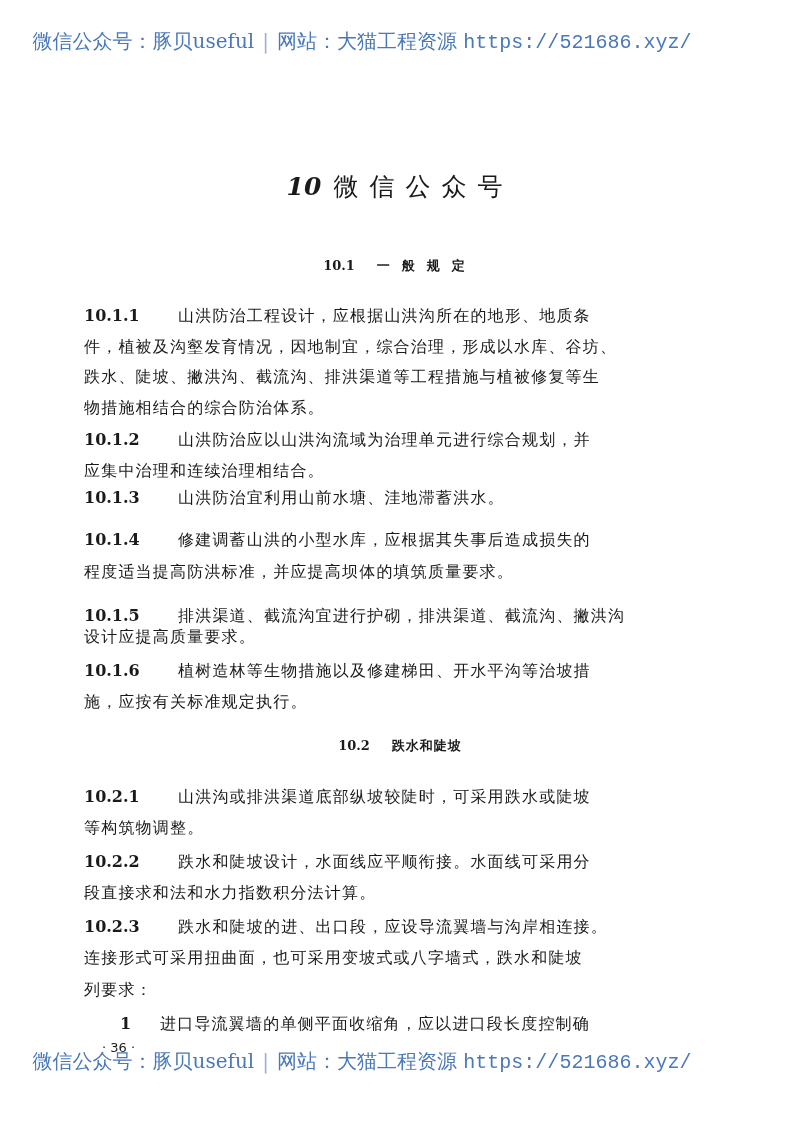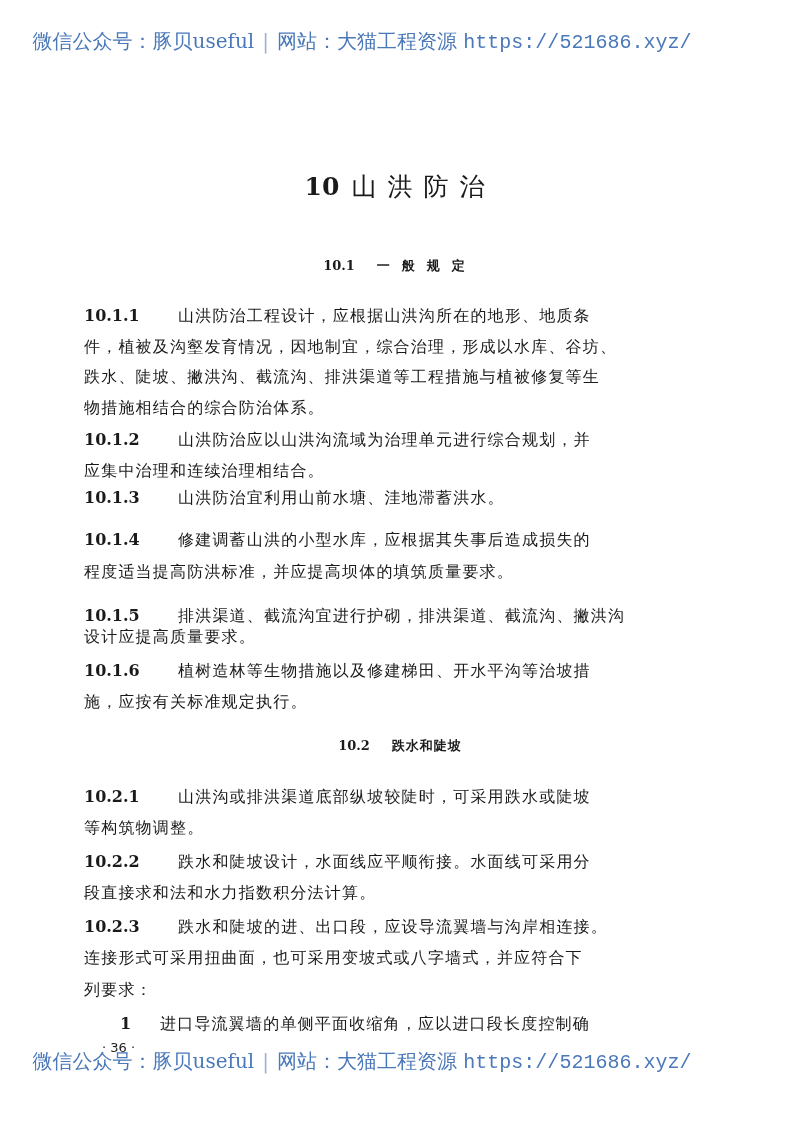--- a/index.html
+++ b/index.html
@@ -3,21 +3,21 @@
   <meta charset="utf-8">
   <style>
     html, body { margin: 0; padding: 0; background: #ffffff; }
     body { width: 800px; height: 1122px; position: relative; overflow: hidden; font-family: "DejaVu Serif", "Liberation Serif", serif; color: #1a1a1a; }
     .wm { position: absolute; left: 0; width: 724px; text-align: center; color: #4a78b8; font-size: 20px; white-space: nowrap; letter-spacing: 0px; font-family: "DejaVu Serif", serif; }
     .wm .sep { color: #9ab0d0; padding: 0 8px; }
     .wm .url { font-family: "Liberation Mono", "DejaVu Sans Mono", monospace; font-size: 20px; }
     .wm-top { top: 28px; }
     .wm-bot { top: 1048px; }
     .chapter { position: absolute; top: 170px; left: 0; width: 800px; text-align: center; font-size: 25px; letter-spacing: 0px; }
-    .chapter .num { font-weight: bold; margin-right: 12px; }
+    .chapter .num { font-weight: bold; margin-right: 12px; font-style: italic; }
     .chapter .ttl { letter-spacing: 11px; }
     .sec { position: absolute; left: 0; width: 800px; text-align: center; font-size: 13px; font-weight: bold; font-family: "DejaVu Sans", sans-serif; }
     .sec .num { font-family: "DejaVu Serif", serif; margin-right: 22px; }
     .sec-1 { top: 257px; }
     .sec-1 .ttl { letter-spacing: 12px; }
     .sec-2 { top: 737px; }
     .sec-2 .ttl { letter-spacing: 1px; }
     .line { position: absolute; left: 84px; font-size: 16px; line-height: 24px; white-space: nowrap; letter-spacing: 1.2px; }
     .line .cl { font-weight: bold; font-family: "DejaVu Serif", serif; letter-spacing: 0; display: inline-block; width: 94px; }
     .item { left: 120px; }
@@ -25,21 +25,21 @@
     .pno { position: absolute; top: 1040px; left: 102px; font-size: 13px; color: #222; font-family: "DejaVu Sans", sans-serif; }
   </style>
 </head>
 <body>
 
 <div class="wm wm-top">
   <span>微信公众号：豚贝useful</span><span class="sep">|</span><span>网站：大猫工程资源</span> <span class="url">https://521686.xyz/</span>
 </div>
 
 <div class="chapter">
-  <span class="num">10</span><span class="ttl">山洪防治</span>
+  <span class="num">10</span><span class="ttl">微信公众号</span>
 </div>
 
 <div class="sec sec-1">
   <span class="num">10.1</span><span class="ttl">一般规定</span>
 </div>
 
 <div class="line" style="top:304px"><span class="cl">10.1.1</span><span>山洪防治工程设计，应根据山洪沟所在的地形、地质条</span></div>
 <div class="line" style="top:335px">件，植被及沟壑发育情况，因地制宜，综合治理，形成以水库、谷坊、</div>
 <div class="line" style="top:365px">跌水、陡坡、撇洪沟、截流沟、排洪渠道等工程措施与植被修复等生</div>
 <div class="line" style="top:396px">物措施相结合的综合防治体系。</div>
@@ -62,21 +62,21 @@
   <span class="num">10.2</span><span class="ttl">跌水和陡坡</span>
 </div>
 
 <div class="line" style="top:785px"><span class="cl">10.2.1</span><span>山洪沟或排洪渠道底部纵坡较陡时，可采用跌水或陡坡</span></div>
 <div class="line" style="top:816px">等构筑物调整。</div>
 
 <div class="line" style="top:850px"><span class="cl">10.2.2</span><span>跌水和陡坡设计，水面线应平顺衔接。水面线可采用分</span></div>
 <div class="line" style="top:881px">段直接求和法和水力指数积分法计算。</div>
 
 <div class="line" style="top:915px"><span class="cl">10.2.3</span><span>跌水和陡坡的进、出口段，应设导流翼墙与沟岸相连接。</span></div>
-<div class="line" style="top:946px">连接形式可采用扭曲面，也可采用变坡式或八字墙式，并应符合下</div>
+<div class="line" style="top:946px">连接形式可采用扭曲面，也可采用变坡式或八字墙式，跌水和陡坡</div>
 <div class="line" style="top:978px">列要求：</div>
 
 <div class="line item" style="top:1012px"><span class="n">1</span><span>进口导流翼墙的单侧平面收缩角，应以进口段长度控制确</span></div>
 
 <div class="pno">· 36 ·</div>
 
 <div class="wm wm-bot">
   <span>微信公众号：豚贝useful</span><span class="sep">|</span><span>网站：大猫工程资源</span> <span class="url">https://521686.xyz/</span>
 </div>
 

